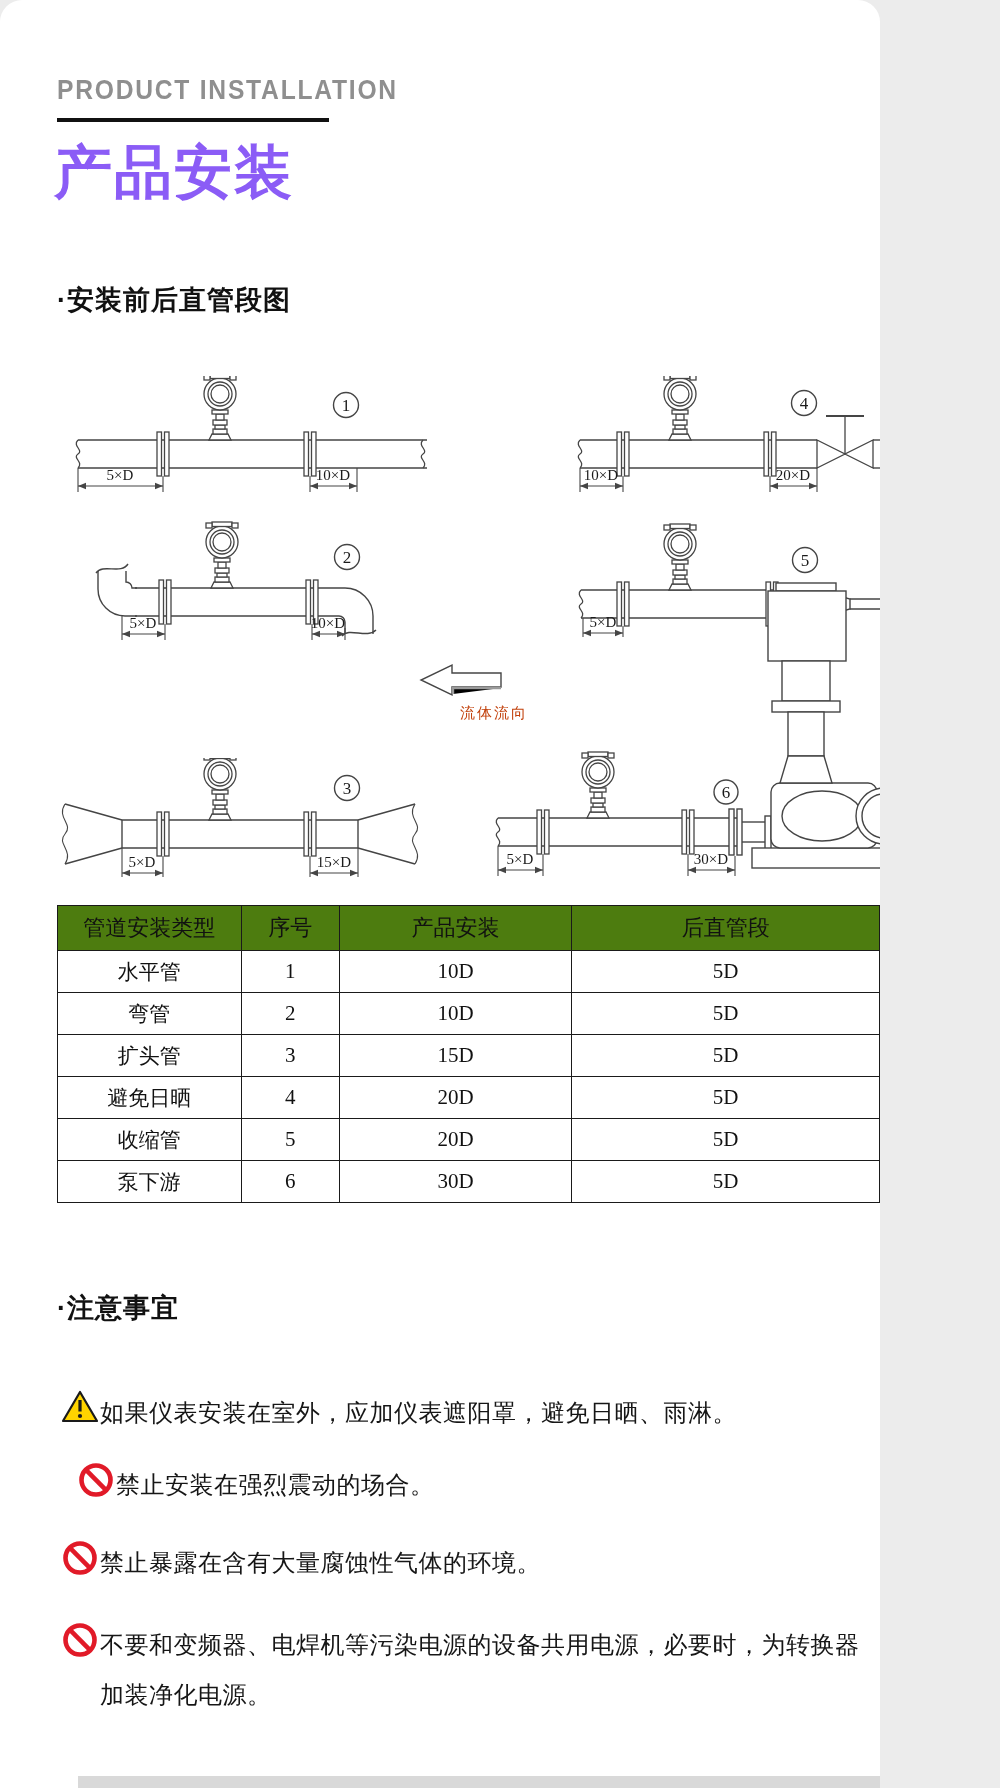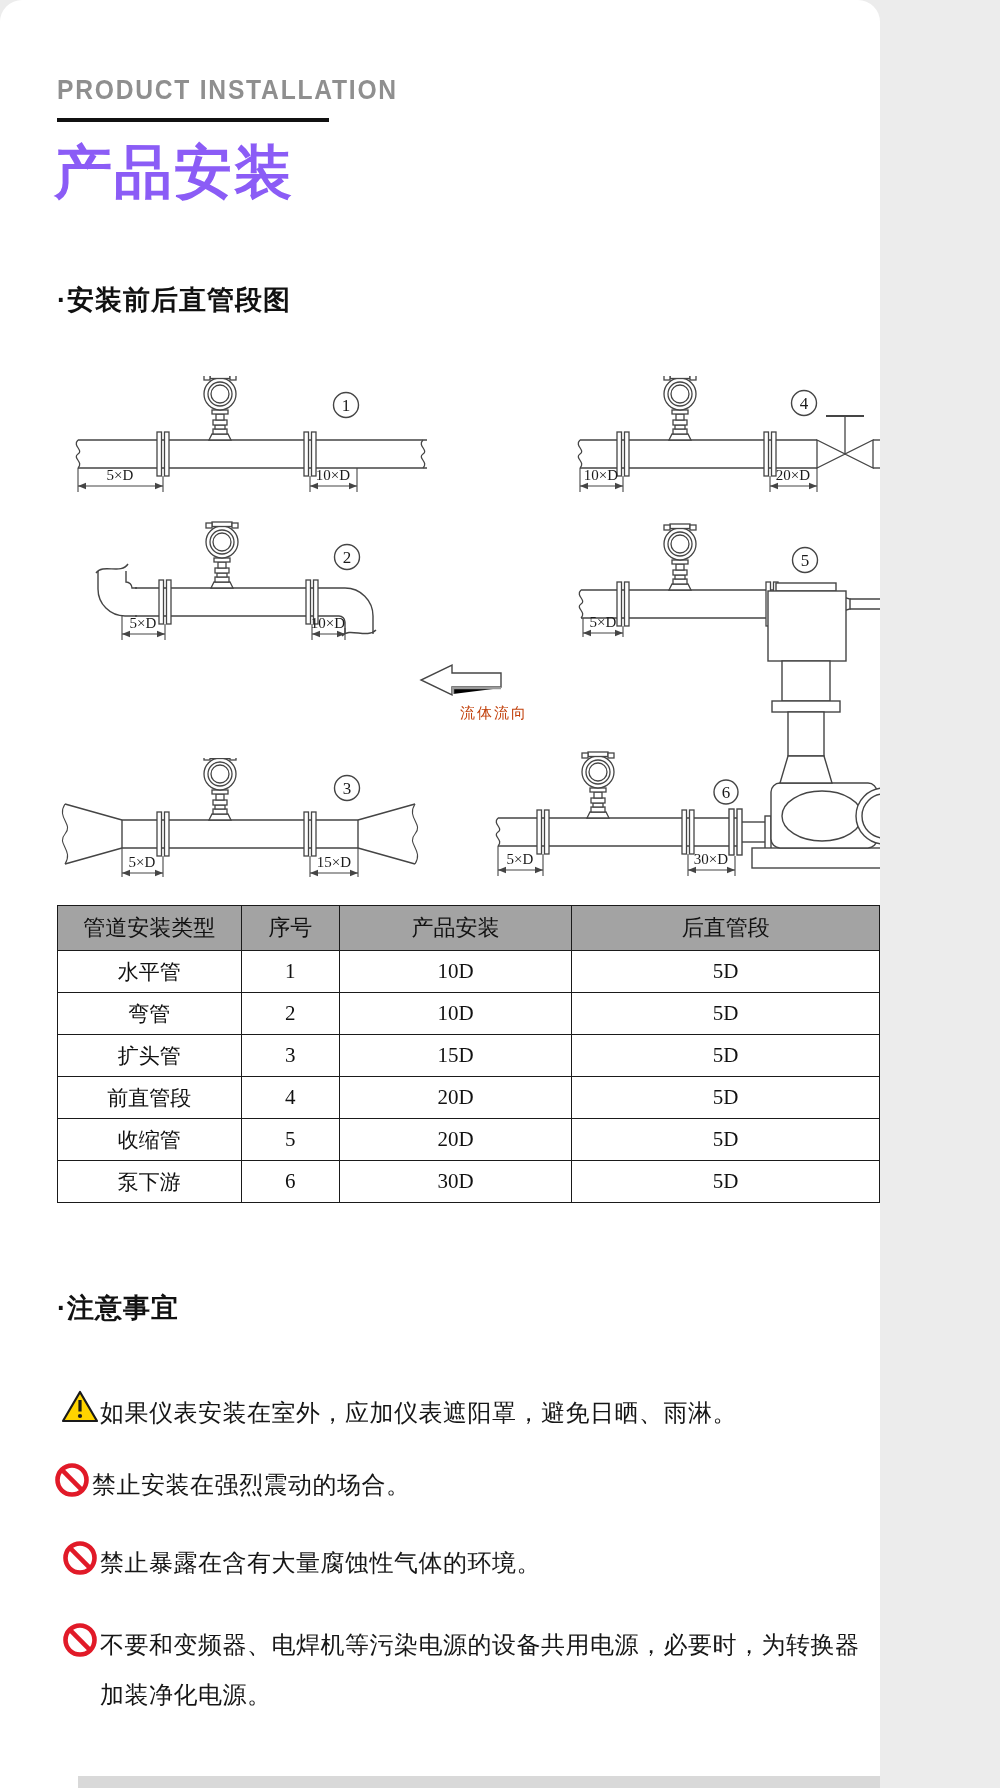--- a/index.html
+++ b/index.html
@@ -20,21 +20,21 @@
   .dwg{position:absolute;}
   .dwg line,.dwg path,.dwg rect,.dwg circle,.dwg ellipse,.dwg polygon{stroke:#454545;stroke-width:1.4;fill:none;}
   .dwg .wh{fill:#ffffff;}
   .dwg .thin{stroke-width:1.1;}
   .dwg text{stroke:none;fill:#1b1b1b;}
   .dim-t{font-family:"Liberation Serif",serif;font-size:15px;text-anchor:middle;}
   .cnum{font-family:"Liberation Serif",serif;font-size:17px;text-anchor:middle;}
   .pipe-table{left:57px;top:905px;border-collapse:collapse;table-layout:fixed;}
   .pipe-table td{border:1.6px solid #1a1a1a;text-align:center;vertical-align:middle;
                  font-family:"Liberation Serif",serif;font-size:21px;color:#111;}
-  .pipe-table tr.hd td{background:#a3a3a3;font-size:22px;height:42px;}
+  .pipe-table tr.hd td{background:#4d7c0f;font-size:22px;height:42px;}
   .pipe-table tr.dr td{height:39px;}
   .note-item{display:flex;align-items:flex-start;}
   .note-icon{flex:0 0 40px;margin-top:2px;}
   .note-text{width:770px;font-size:24px;line-height:50px;color:#161616;letter-spacing:.5px;}
   .bottom-bar{left:78px;top:1776px;width:922px;height:12px;background:#d9d9d9;}
 </style>
 </head>
 <body>
 
 <div class="page-card">
@@ -295,21 +295,21 @@
       <td>10D</td>
       <td>5D</td>
     </tr>
     <tr class="dr">
       <td>扩头管</td>
       <td>3</td>
       <td>15D</td>
       <td>5D</td>
     </tr>
     <tr class="dr">
-      <td>前直管段</td>
+      <td>避免日晒</td>
       <td>4</td>
       <td>20D</td>
       <td>5D</td>
     </tr>
     <tr class="dr">
       <td>收缩管</td>
       <td>5</td>
       <td>20D</td>
       <td>5D</td>
     </tr>
@@ -326,21 +326,21 @@
 
   <div class="abs note-item" style="left:60px;top:1388px">
     <svg class="note-icon" width="38" height="34" viewBox="0 0 38 34">
       <polygon points="19,2 36,31 2,31" fill="#ffd400" stroke="#1a1a1a" stroke-width="2.2" stroke-linejoin="round"></polygon>
       <rect x="17.4" y="10" width="3.2" height="11.5" fill="#1a1a1a"></rect>
       <circle cx="19" cy="26" r="2.1" fill="#1a1a1a"></circle>
     </svg>
     <div class="note-text">如果仪表安装在室外，应加仪表遮阳罩，避免日晒、雨淋。</div>
   </div>
 
-  <div class="abs note-item" style="left:52px;top:1460px">
+  <div class="abs note-item" style="left:76px;top:1460px">
     <svg class="note-icon" width="36" height="36" viewBox="0 0 36 36">
       <circle cx="18" cy="18" r="14.5" fill="none" stroke="#e11a28" stroke-width="4.6"></circle>
       <line x1="8.2" y1="8.2" x2="27.8" y2="27.8" stroke="#e11a28" stroke-width="4.6"></line>
     </svg>
     <div class="note-text">禁止安装在强烈震动的场合。</div>
   </div>
 
   <div class="abs note-item" style="left:60px;top:1538px">
     <svg class="note-icon" width="36" height="36" viewBox="0 0 36 36">
       <circle cx="18" cy="18" r="14.5" fill="none" stroke="#e11a28" stroke-width="4.6"></circle>

